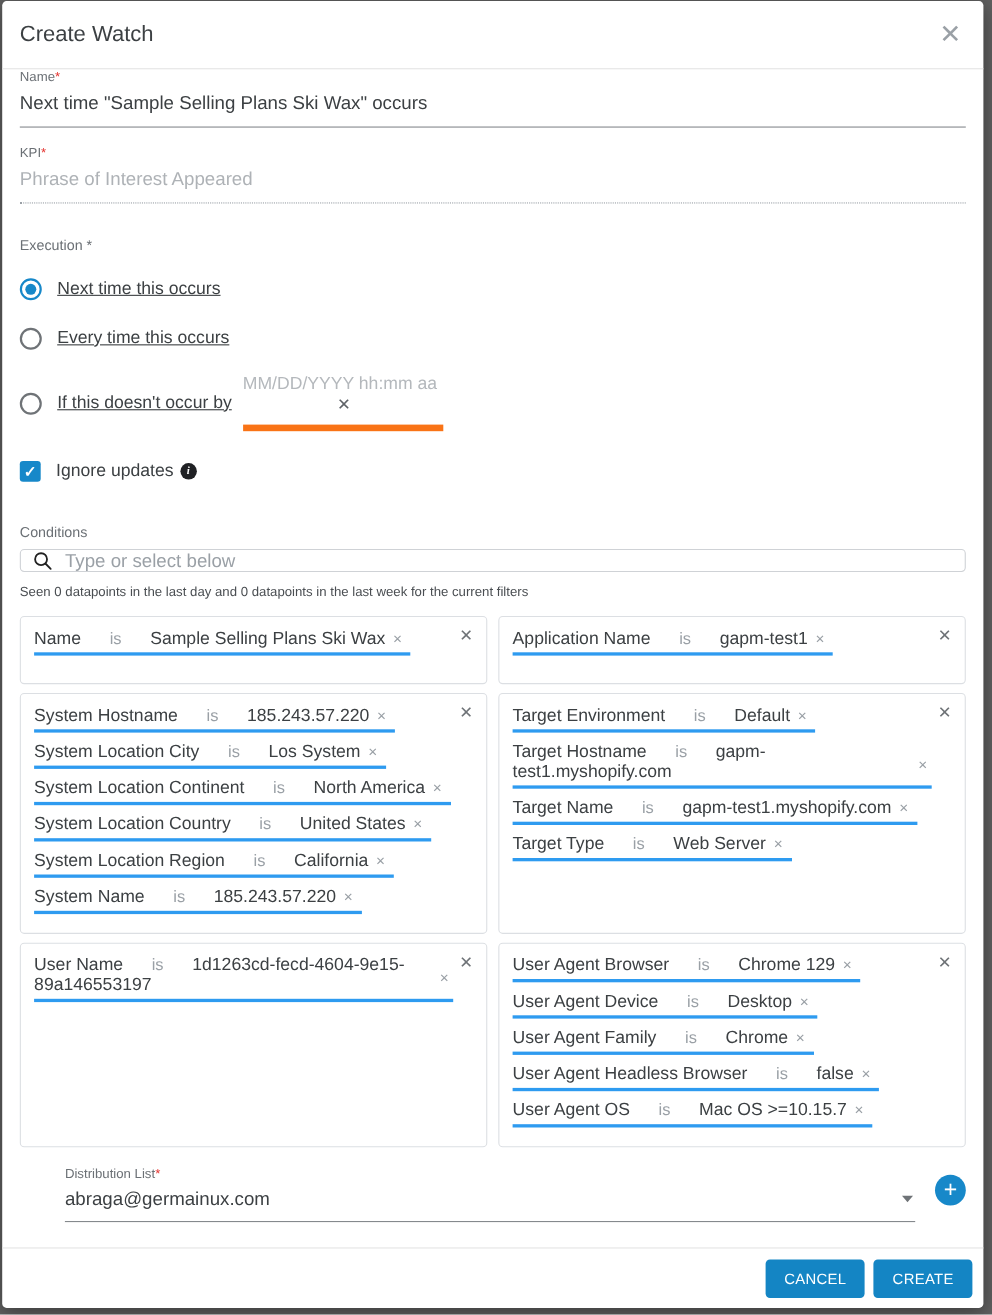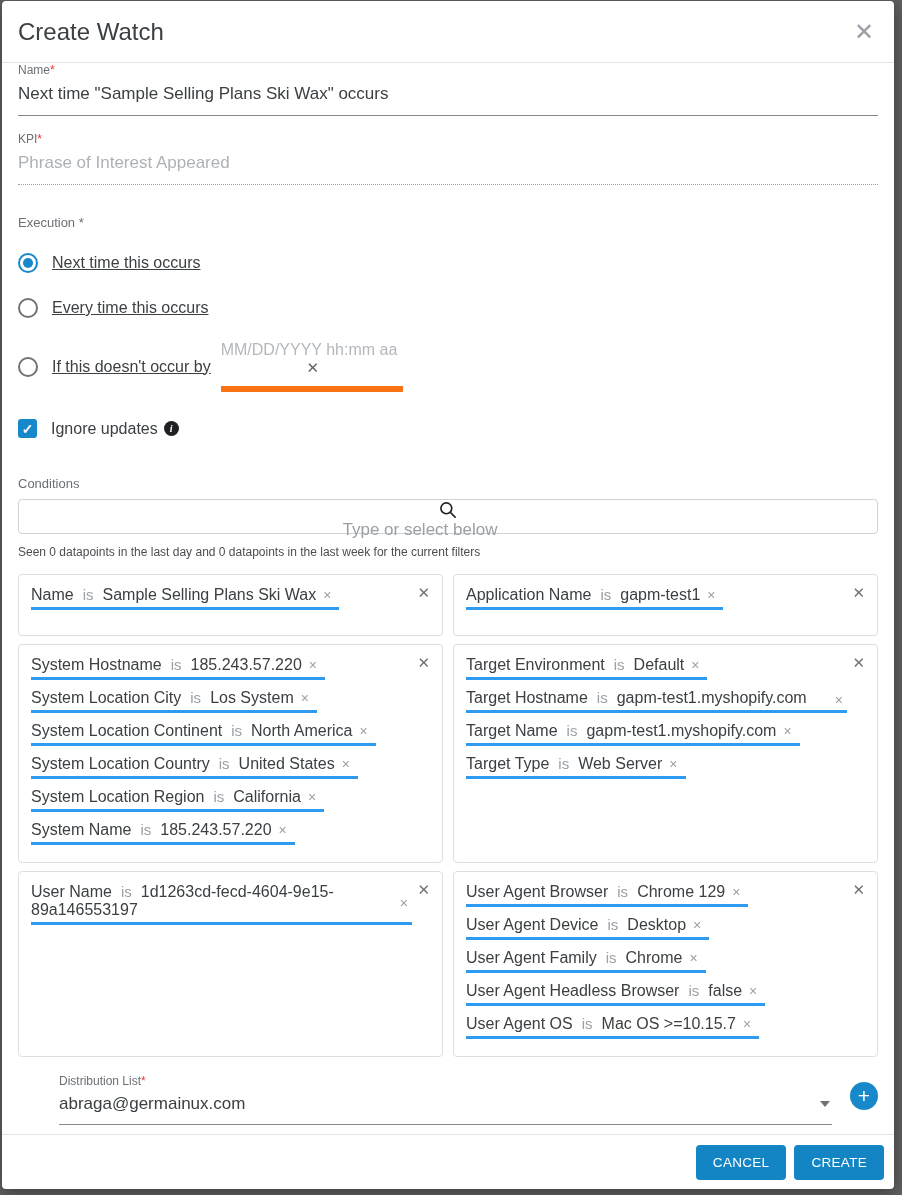--- a/index.html
+++ b/index.html
@@ -16,21 +16,21 @@
     display: flex; flex-direction: column;
     box-shadow: 0 4px 18px rgba(0,0,0,.4);
   }
   
   .modal-header {
     flex: 0 0 62px;
     display: flex; align-items: center; justify-content: space-between;
     padding: 0 18px 0 16px;
     border-bottom: 1px solid #e4e4e4;
   }
-  .modal-title { font-size: 24px; color: #3c4043; font-weight: 400; text-align: right; }
+  .modal-title { font-size: 20px; color: #3c4043; font-weight: 400; text-align: right; }
   .close-x {
     font-size: 24px; color: #9aa0a6; cursor: pointer; line-height: 1;
     font-weight: 400; padding: 2px;
   }
   
   .modal-body { flex: 1 1 auto; padding: 0 16px; overflow: hidden; }
   .field-label { font-size: 12px; color: #6b7075; }
   .req { color: #e53935; }
   .fg-name { }
   .fg-kpi  { margin-top: 16px; }
@@ -76,22 +76,22 @@
   }
   .check-label { font-size: 16px; color: #3c4043; margin-left: 14px; }
   .info-icon {
     width: 15px; height: 15px; border-radius: 50%; background: #202124;
     color: #fff; font-size: 10px; font-weight: bold;
     display: inline-flex; align-items: center; justify-content: center;
     margin-left: 6px; font-family: "Liberation Serif", serif; font-style: italic;
   }
   .cond-label { margin-top: 38px; font-size: 13px; color: #6b7075; }
   .search-box {
-    margin-top: 8px; height: 35px; border: 1px solid #cfd2d6; border-radius: 4px;
-    display: flex; align-items: center; padding: 0 10px; flex-direction: column;
+    margin-top: 8px; height: 21px; border: 1px solid #cfd2d6; border-radius: 4px;
+    display: flex; align-items: center; padding: 0 10px;
   }
   .search-box svg { flex: 0 0 20px; }
   .search-input {
     border: none; outline: none; flex: 1; margin-left: 10px;
     font-size: 17px; font-family: "Liberation Sans", sans-serif; color: #3c4043;
     background: transparent;
   }
   .search-input::placeholder { color: #9aa0a6; }
   .summary-text { margin-top: 11px; font-size: 12px; color: #4a4e52; }
   
@@ -107,21 +107,21 @@
   .card-close {
     position: absolute; top: 10px; right: 12px;
     font-size: 15px; color: #6f7377; cursor: pointer; line-height: 1;
   }
   .chip {
     display: inline-flex; align-items: baseline; max-width: 100%;
     border-bottom: 3px solid #2e9bf0; padding: 0 8px 3px 0; margin-bottom: 9px;
     vertical-align: top;
   }
   .chip-field { font-size: 16px; color: #3c4043; white-space: nowrap; }
-  .chip-op { font-size: 15px; color: #9aa0a6; margin: 0 9px; }
+  .chip-op { font-size: 15px; color: #9aa0a6; margin: 0 26px; }
   .chip-value { font-size: 16px; color: #3c4043; }
   .chip-x { font-size: 14px; color: #9aa0a6; margin-left: 7px; cursor: pointer; }
   .chip.wrap { display: block; width: 100%; position: relative; padding-right: 26px; }
   .chip.wrap .chip-x {
     position: absolute; right: 4px; top: 50%; transform: translateY(-50%); margin: 0;
   }
   .chip-row { display: block; }
   
   .dist-row { display: flex; align-items: flex-start; margin-top: 17px; }
   .dist-field { flex: 1 1 auto; margin-right: 18px; margin-left: 41px; }

